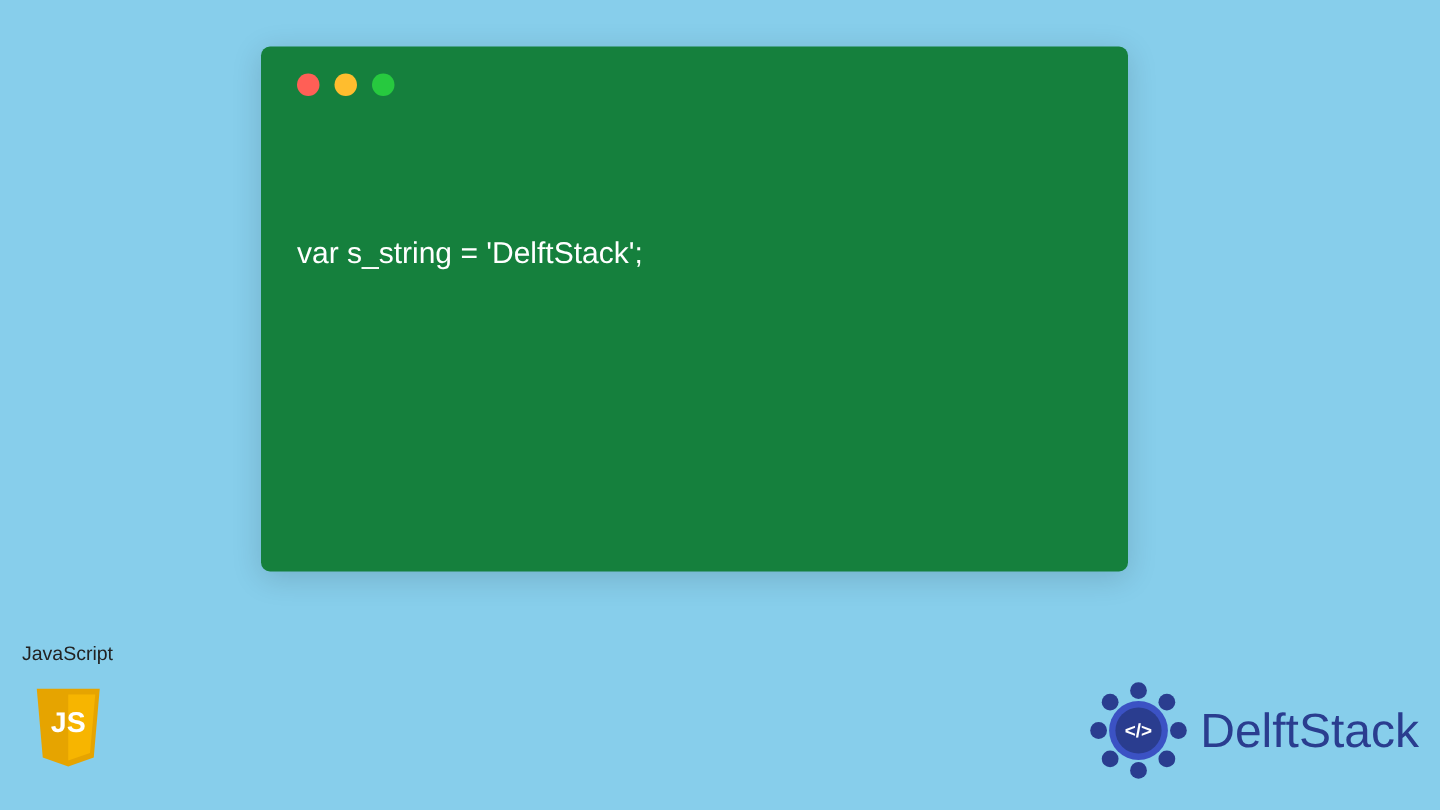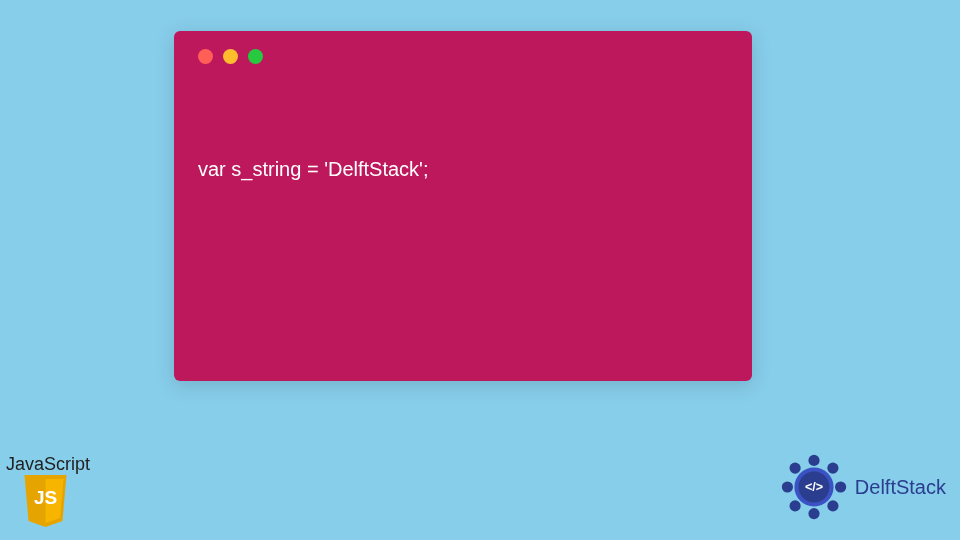--- a/index.html
+++ b/index.html
@@ -10,21 +10,21 @@
     position: relative;
     font-family: -apple-system, BlinkMacSystemFont, "Segoe UI", Arial, sans-serif;
     overflow: hidden;
   }
   .code-window {
     position: absolute;
     left: 174px;
     top: 31px;
     width: 578px;
     height: 350px;
-    background: #be185d;
+    background: #15803d;
     border-radius: 6px;
     box-shadow: 0 4px 20px rgba(0,0,0,0.15);
     padding: 18px 24px 20px 24px;
   }
   .traffic-lights {
     display: flex;
     gap: 10px;
     margin-bottom: 18px;
   }
   .light {
@@ -51,29 +51,29 @@
 
   
   .js-badge {
     position: absolute;
     left: 6px;
     bottom: 10px;
     width: 78px;
     text-align: center;
   }
   .js-badge-label {
-    font-size: 18px;
+    font-size: 13px;
     color: #222;
     font-weight: 500;
-    margin-bottom: 0;
+    margin-bottom: 10px;
   }
   .js-badge-icon {
     width: 55px;
     height: 55px;
-    margin: 0 auto;
+    margin: 16px auto;
     position: relative;
   }
   .js-shield {
     width: 100%;
     height: 100%;
   }
 
   
   .delftstack-logo {
     position: absolute;
@@ -81,21 +81,21 @@
     bottom: 18px;
     display: flex;
     align-items: center;
     gap: 6px;
   }
   .delft-emblem {
     width: 70px;
     height: 70px;
   }
   .delft-text {
-    font-size: 20px;
+    font-size: 32px;
     color: #2a3d8f;
     font-weight: 400;
     font-family: "Segoe UI", Arial, sans-serif;
   }
 </style>
 </head>
 <body>
 
 <div class="code-window">
   <div class="traffic-lights">

